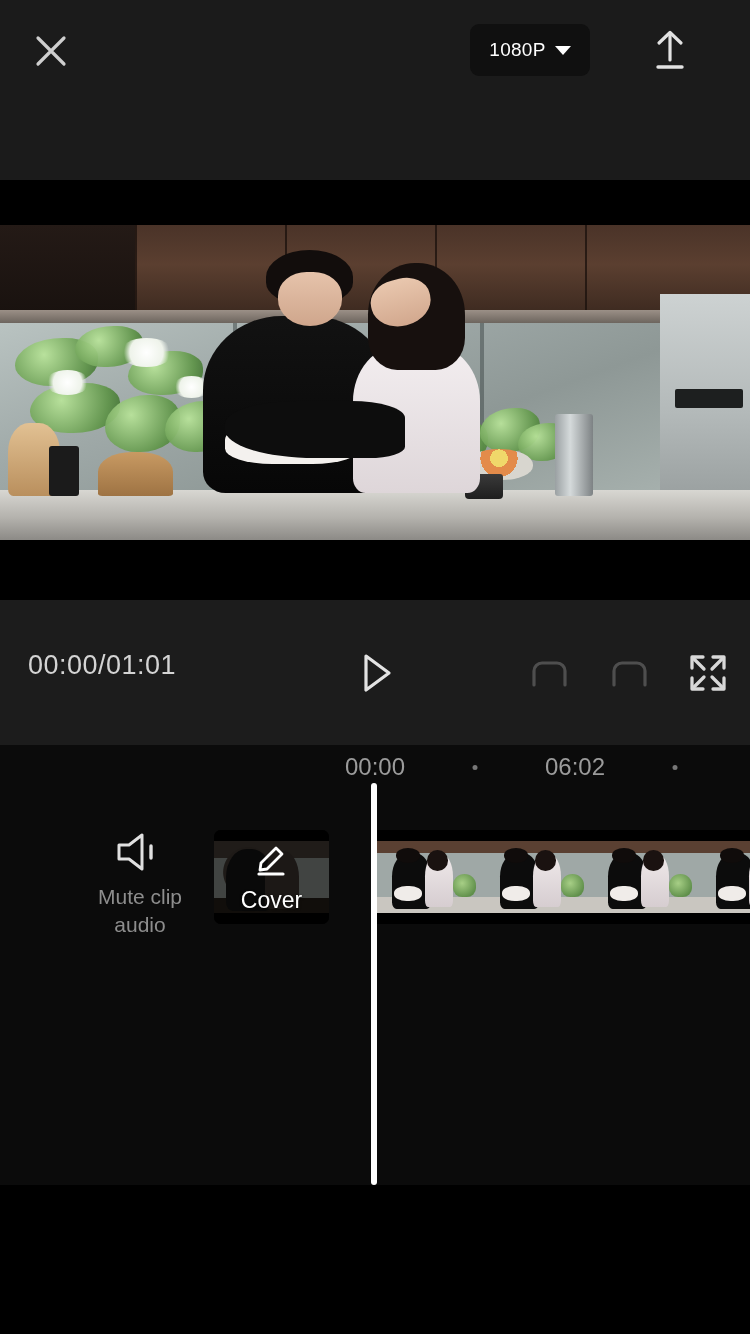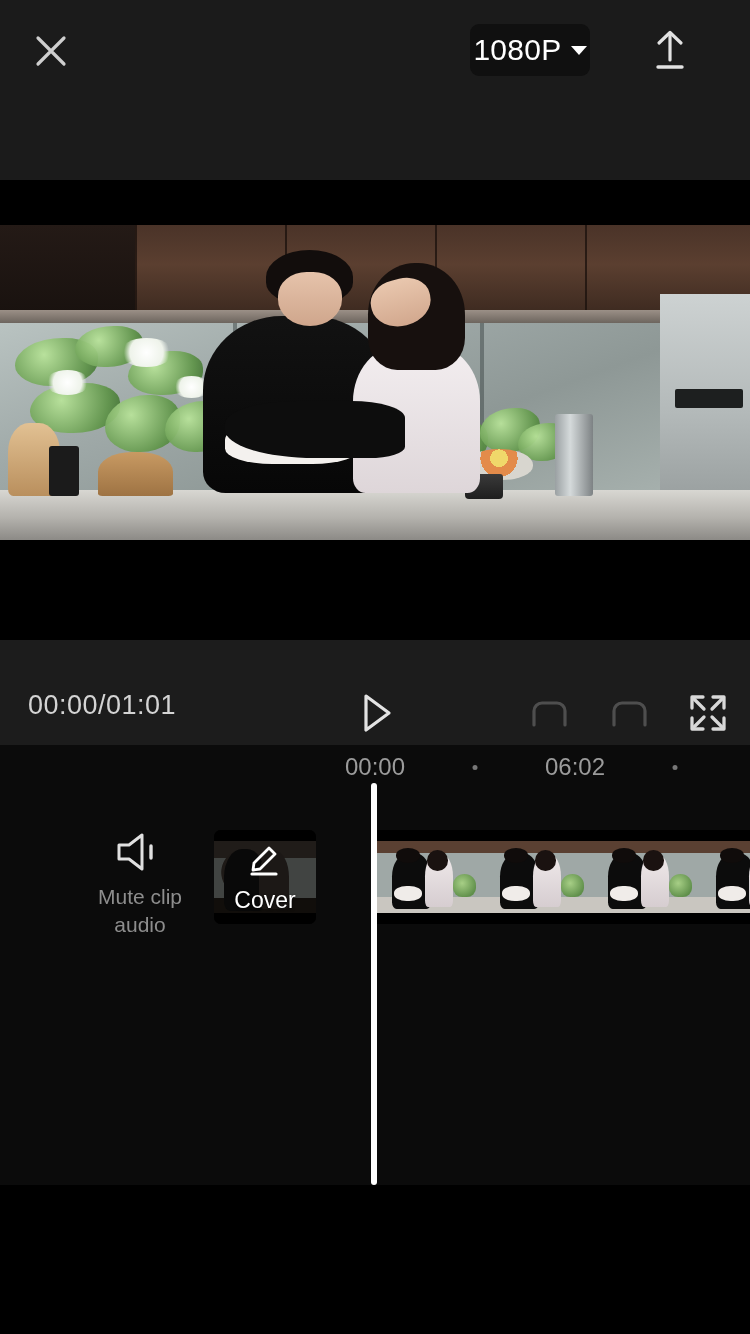--- a/index.html
+++ b/index.html
@@ -18,21 +18,21 @@
   }
   .close-btn {
     position:absolute; left:24px; top:24px; width:54px; height:54px;
     display:flex; align-items:center; justify-content:center;
   }
   .res-pill {
     position:absolute; left:470px; top:24px; width:120px; height:52px;
     background:#101010; border-radius:9px;
     display:flex; align-items:center; justify-content:center; gap:9px;
   }
-  .res-label { color:#fff; font-size:30px; letter-spacing:0.3px; }
+  .res-label { color:#fff; font-size:19px; letter-spacing:0.3px; }
   .caret {
     width:0; height:0;
     border-left:8px solid transparent; border-right:8px solid transparent;
     border-top:9px solid #ffffff;
   }
   .export-btn {
     position:absolute; left:642px; top:22px; width:56px; height:56px;
     display:flex; align-items:center; justify-content:center;
   }
 
@@ -159,21 +159,20 @@
   }
   .apron {
     position:absolute; left:30%; top:62%; width:18%; height:14%;
     background:#f4f1ee; border-radius:45% 45% 35% 35%;
   }
 
   
   .ctrlbar {
     position:absolute; left:0; top:600px; width:750px; height:145px;
     background:#1c1c1c;
-    margin-top:40px;
   }
   .timecode {
     position:absolute; left:28px; top:50px;
     color:#d4d4d4; font-size:27px; letter-spacing:0.5px;
   }
   .play-btn {
     position:absolute; left:345px; top:44px; width:60px; height:58px;
     display:flex; align-items:center; justify-content:center;
   }
   .undo-btn  { position:absolute; left:521px; top:46px; width:56px; height:54px; display:flex; align-items:center; justify-content:center; }
@@ -199,21 +198,21 @@
     background:#ffffff; border-radius:3px;
   }
   .mute-ctl {
     position:absolute; left:78px; top:86px; width:124px;
     display:flex; flex-direction:column; align-items:center; gap:10px;
   }
   .mute-label {
     color:#8d8d8d; font-size:21px; line-height:28px; text-align:center;
   }
   .cover-thumb {
-    position:absolute; left:214px; top:85px; width:102px; height:94px;
+    position:absolute; left:214px; top:85px; width:115px; height:94px;
     border-radius:7px; overflow:hidden; background:#000;
     display:flex; flex-direction:column; align-items:center; justify-content:center;
   }
   .cover-img {
     position:absolute; inset:0;
     background:
       radial-gradient(circle at 30% 45%, #2a2420 0 26%, rgba(0,0,0,0) 27%),
       linear-gradient(180deg,#000 0 12%, #2c2723 12% 30%, #5a5f5c 30% 72%, #17140f 72% 88%, #000 88% 100%);
     filter:brightness(.72);
   }

